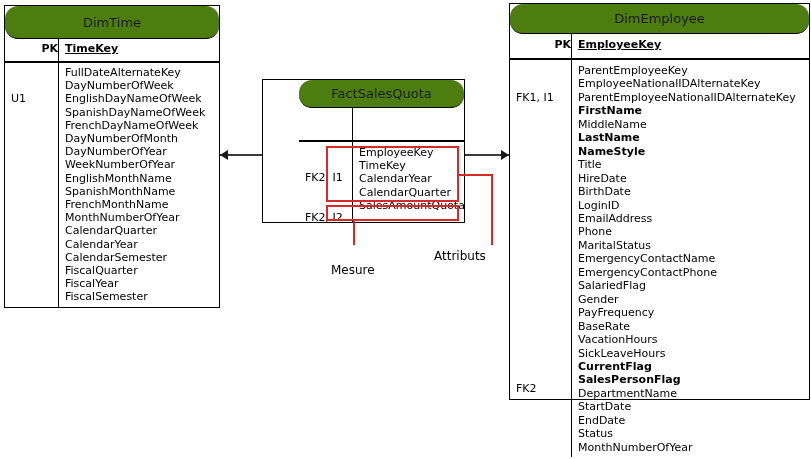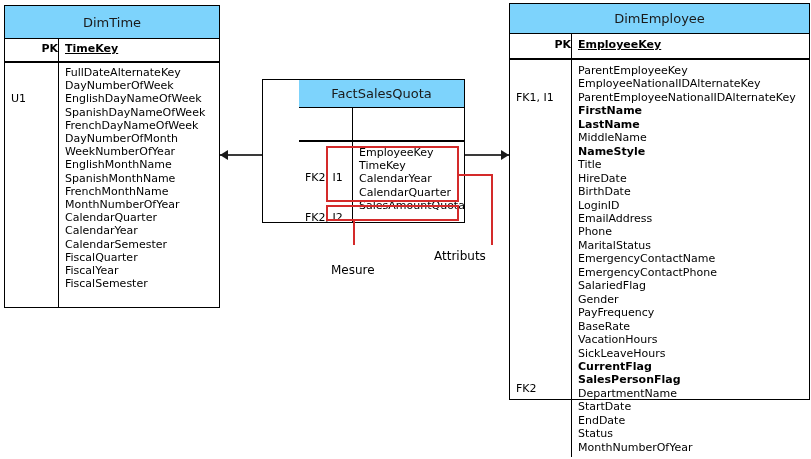--- a/index.html
+++ b/index.html
@@ -17,28 +17,29 @@
     overflow: hidden;
   }
   .entity {
     position: absolute;
     box-sizing: border-box;
     border: 1px solid #000000;
     background: #ffffff;
   }
   .entity-title {
     box-sizing: border-box;
-    background: #7dd3fc;
+    background: #4d7c0f;
     border-bottom: 1px solid #000000;
     text-align: center;
     font-size: 13px;
     color: #1a1a1a;
     display: flex;
     align-items: center;
     justify-content: center;
+    border-radius: 13px;
   }
   .entity-pk-row {
     box-sizing: border-box;
     display: flex;
     border-bottom: 2px solid #000000;
   }
   .entity-body-row {
     box-sizing: border-box;
     display: flex;
   }
@@ -142,20 +143,21 @@
     <div class="col-key">
       <div>U1</div>
     </div>
     <div class="col-field">
       <div class="fld">FullDateAlternateKey</div>
       <div class="fld">DayNumberOfWeek</div>
       <div class="fld">EnglishDayNameOfWeek</div>
       <div class="fld">SpanishDayNameOfWeek</div>
       <div class="fld">FrenchDayNameOfWeek</div>
       <div class="fld">DayNumberOfMonth</div>
+      <div class="fld">DayNumberOfYear</div>
       <div class="fld">WeekNumberOfYear</div>
       <div class="fld">EnglishMonthName</div>
       <div class="fld">SpanishMonthName</div>
       <div class="fld">FrenchMonthName</div>
       <div class="fld">MonthNumberOfYear</div>
       <div class="fld">CalendarQuarter</div>
       <div class="fld">CalendarYear</div>
       <div class="fld">CalendarSemester</div>
       <div class="fld">FiscalQuarter</div>
       <div class="fld">FiscalYear</div>
@@ -194,22 +196,22 @@
   <div class="entity-body-row">
     <div class="col-key">
       <div>FK1, I1</div>
       <div class="fkbottom">FK2</div>
     </div>
     <div class="col-field">
       <div class="fld">ParentEmployeeKey</div>
       <div class="fld">EmployeeNationalIDAlternateKey</div>
       <div class="fld">ParentEmployeeNationalIDAlternateKey</div>
       <div class="fld b">FirstName</div>
+      <div class="fld">MiddleName</div>
       <div class="fld b">LastName</div>
-      <div class="fld">MiddleName</div>
       <div class="fld b">NameStyle</div>
       <div class="fld">Title</div>
       <div class="fld">HireDate</div>
       <div class="fld">BirthDate</div>
       <div class="fld">LoginID</div>
       <div class="fld">EmailAddress</div>
       <div class="fld">Phone</div>
       <div class="fld">MaritalStatus</div>
       <div class="fld">EmergencyContactName</div>
       <div class="fld">EmergencyContactPhone</div>

